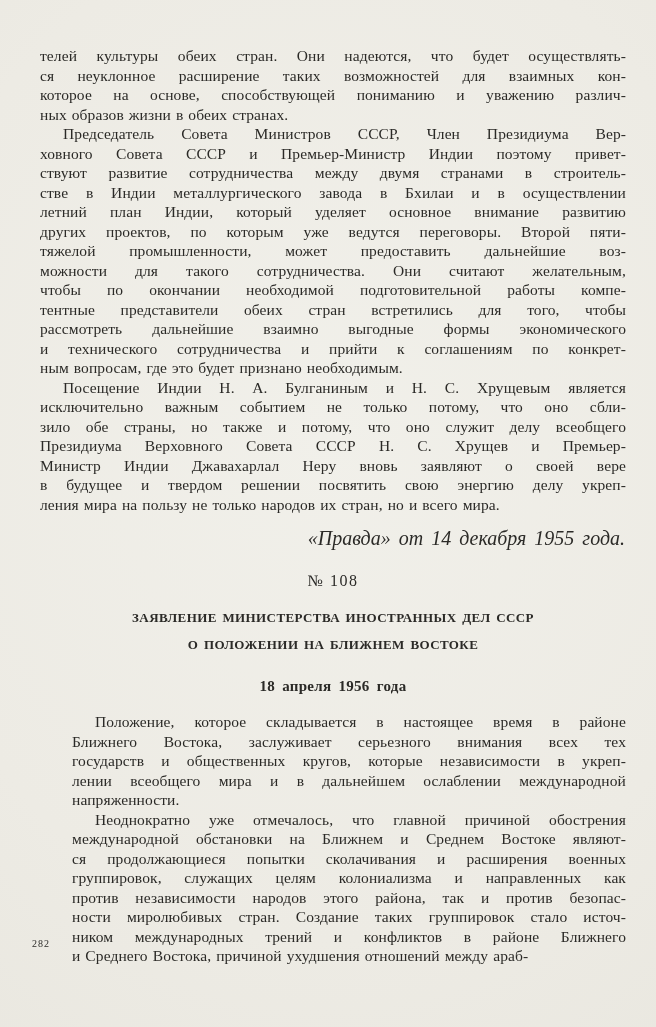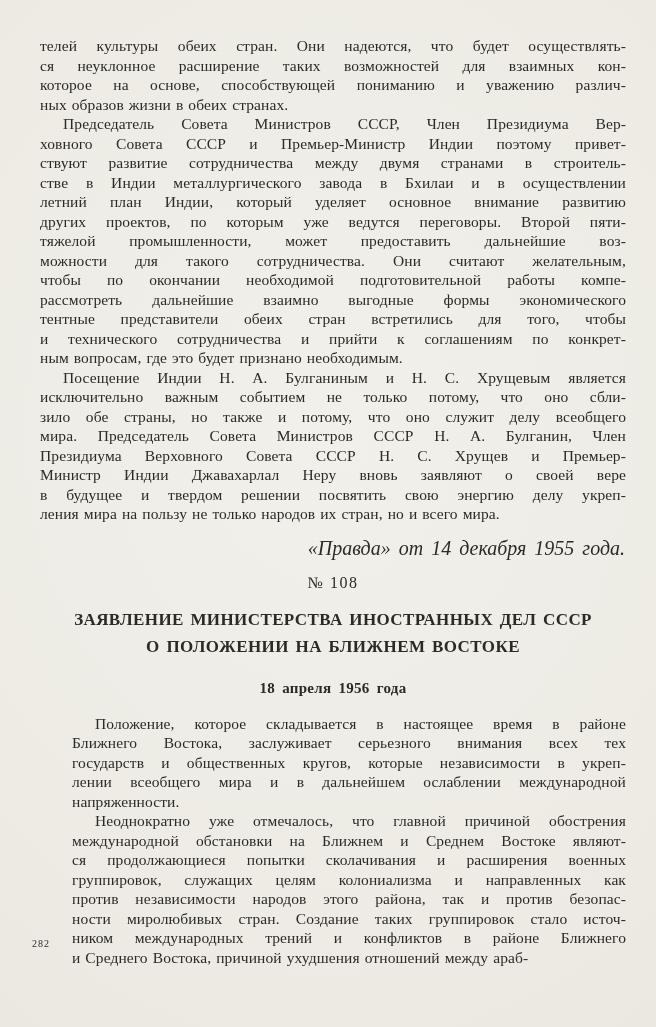--- a/index.html
+++ b/index.html
@@ -13,21 +13,21 @@
     height: 1027px;
     margin: 0 auto;
     overflow: hidden;
     color: #2b2a27;
     background:
       radial-gradient(ellipse 120% 90% at 50% 42%, #f1f0ea 0%, #edebe4 55%, #e7e5dd 100%);
   }
   .text-block {
     position: absolute;
     left: 40px;
-    top: 36px;
+    top: 46px;
     width: 586px;
   }
   .para { margin: 0; }
   .line {
     font-size: 15.5px;
     line-height: 19.5px;
     text-align: justify;
     text-align-last: justify;
     word-spacing: 1px;
     letter-spacing: 0.1px;
@@ -37,30 +37,30 @@
   .citation {
     margin-top: 15px;
     text-align: right;
     font-style: italic;
     font-size: 20px;
     line-height: 19px;
     padding-right: 1px;
     word-spacing: 3px;
   }
   .doc-number {
-    margin-top: 16px;
+    margin-top: 24px;
     text-align: center;
     font-size: 16px;
     letter-spacing: 1.5px;
   }
   .doc-title {
     margin-top: 14px;
     text-align: center;
     font-weight: bold;
-    font-size: 17px;
+    font-size: 13px;
     line-height: 27px;
     letter-spacing: 0.4px;
     word-spacing: 2px;
   }
   .doc-date {
     margin-top: 20px;
     text-align: center;
     font-weight: bold;
     font-size: 15px;
     letter-spacing: 0.3px;
@@ -92,30 +92,29 @@
           <div class="para indent">
             <div class="line first">Председатель Совета Министров СССР, Член Президиума Вер-</div>
             <div class="line">ховного Совета СССР и Премьер-Министр Индии поэтому привет-</div>
             <div class="line">ствуют развитие сотрудничества между двумя странами в строитель-</div>
             <div class="line">стве в Индии металлургического завода в Бхилаи и в осуществлении</div>
             <div class="line">летний план Индии, который уделяет основное внимание развитию</div>
             <div class="line">других проектов, по которым уже ведутся переговоры. Второй пяти-</div>
             <div class="line">тяжелой промышленности, может предоставить дальнейшие воз-</div>
             <div class="line">можности для такого сотрудничества. Они считают желательным,</div>
             <div class="line">чтобы по окончании необходимой подготовительной работы компе-</div>
+            <div class="line">тентные представители обеих стран встретились для того, чтобы</div>
             <div class="line">рассмотреть дальнейшие взаимно выгодные формы экономического</div>
-            <div class="line">тентные представители обеих стран встретились для того, чтобы</div>
             <div class="line">и технического сотрудничества и прийти к соглашениям по конкрет-</div>
             <div class="line last">ным вопросам, где это будет признано необходимым.</div>
           </div>
           <div class="para indent">
             <div class="line first">Посещение Индии Н. А. Булганиным и Н. С. Хрущевым является</div>
             <div class="line">исключительно важным событием не только потому, что оно сбли-</div>
             <div class="line">зило обе страны, но также и потому, что оно служит делу всеобщего</div>
-            <div class="line">мира. Председатель Совета Министров СССР Н. А. Булганин, Член</div>
             <div class="line">Президиума Верховного Совета СССР Н. С. Хрущев и Премьер-</div>
             <div class="line">Министр Индии Джавахарлал Неру вновь заявляют о своей вере</div>
             <div class="line">в будущее и твердом решении посвятить свою энергию делу укреп-</div>
             <div class="line last">ления мира на пользу не только народов их стран, но и всего мира.</div>
           </div>
         </div>
       <div class="citation">«Правда» от 14 декабря 1955 года.</div>
     </div>
 
     <div>

